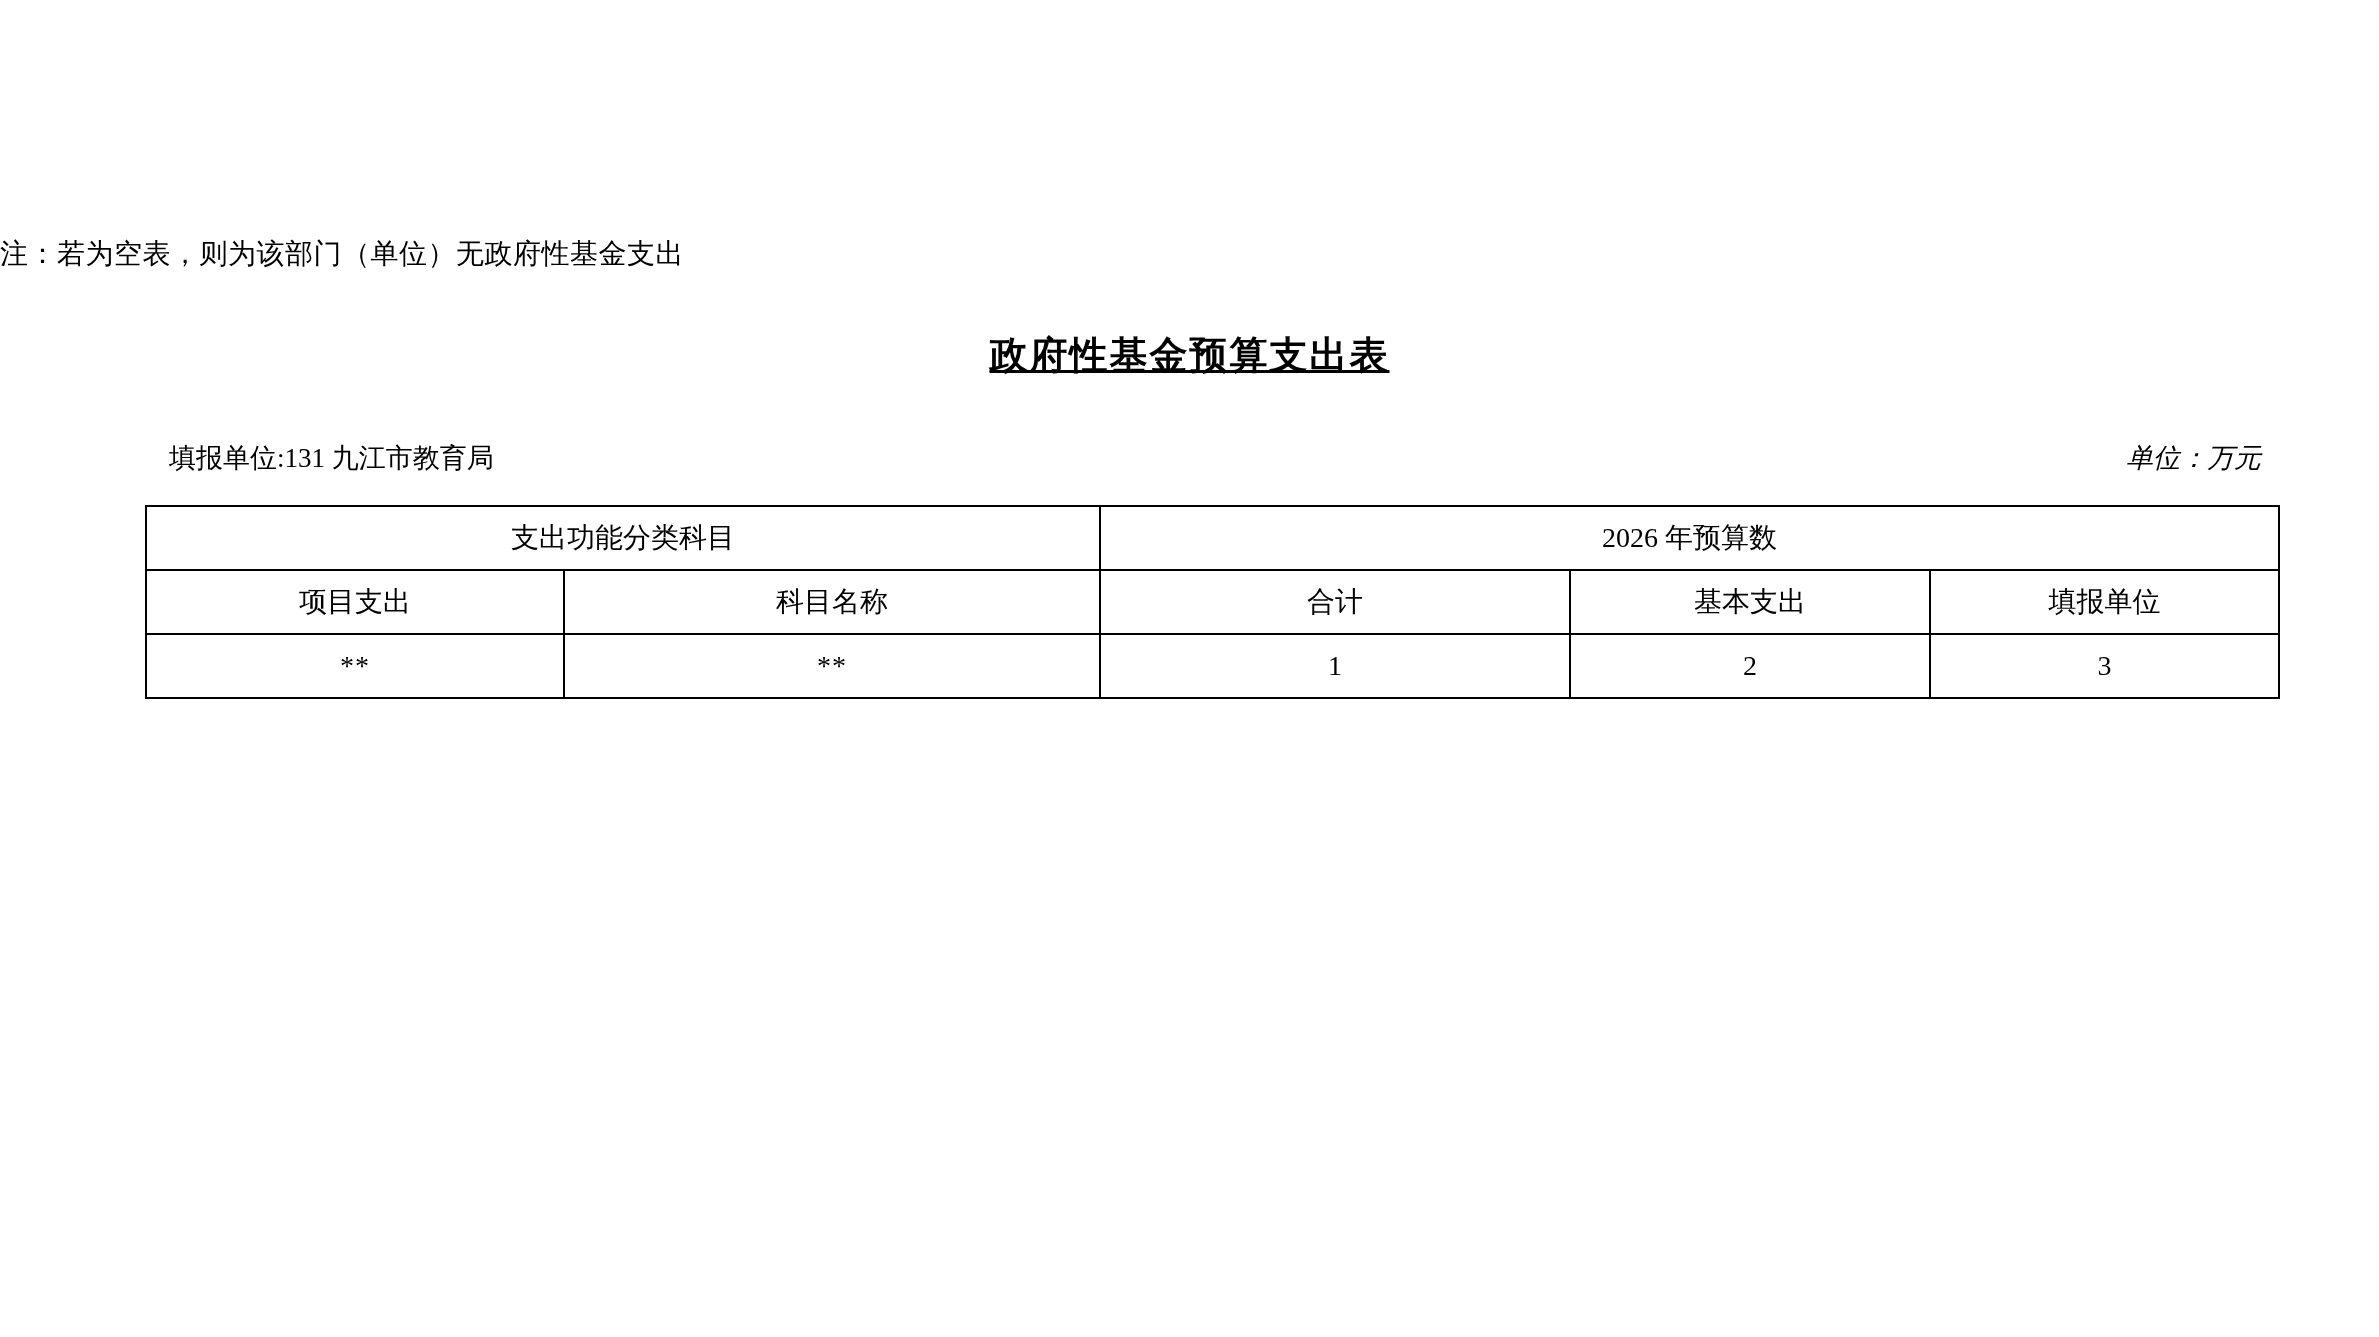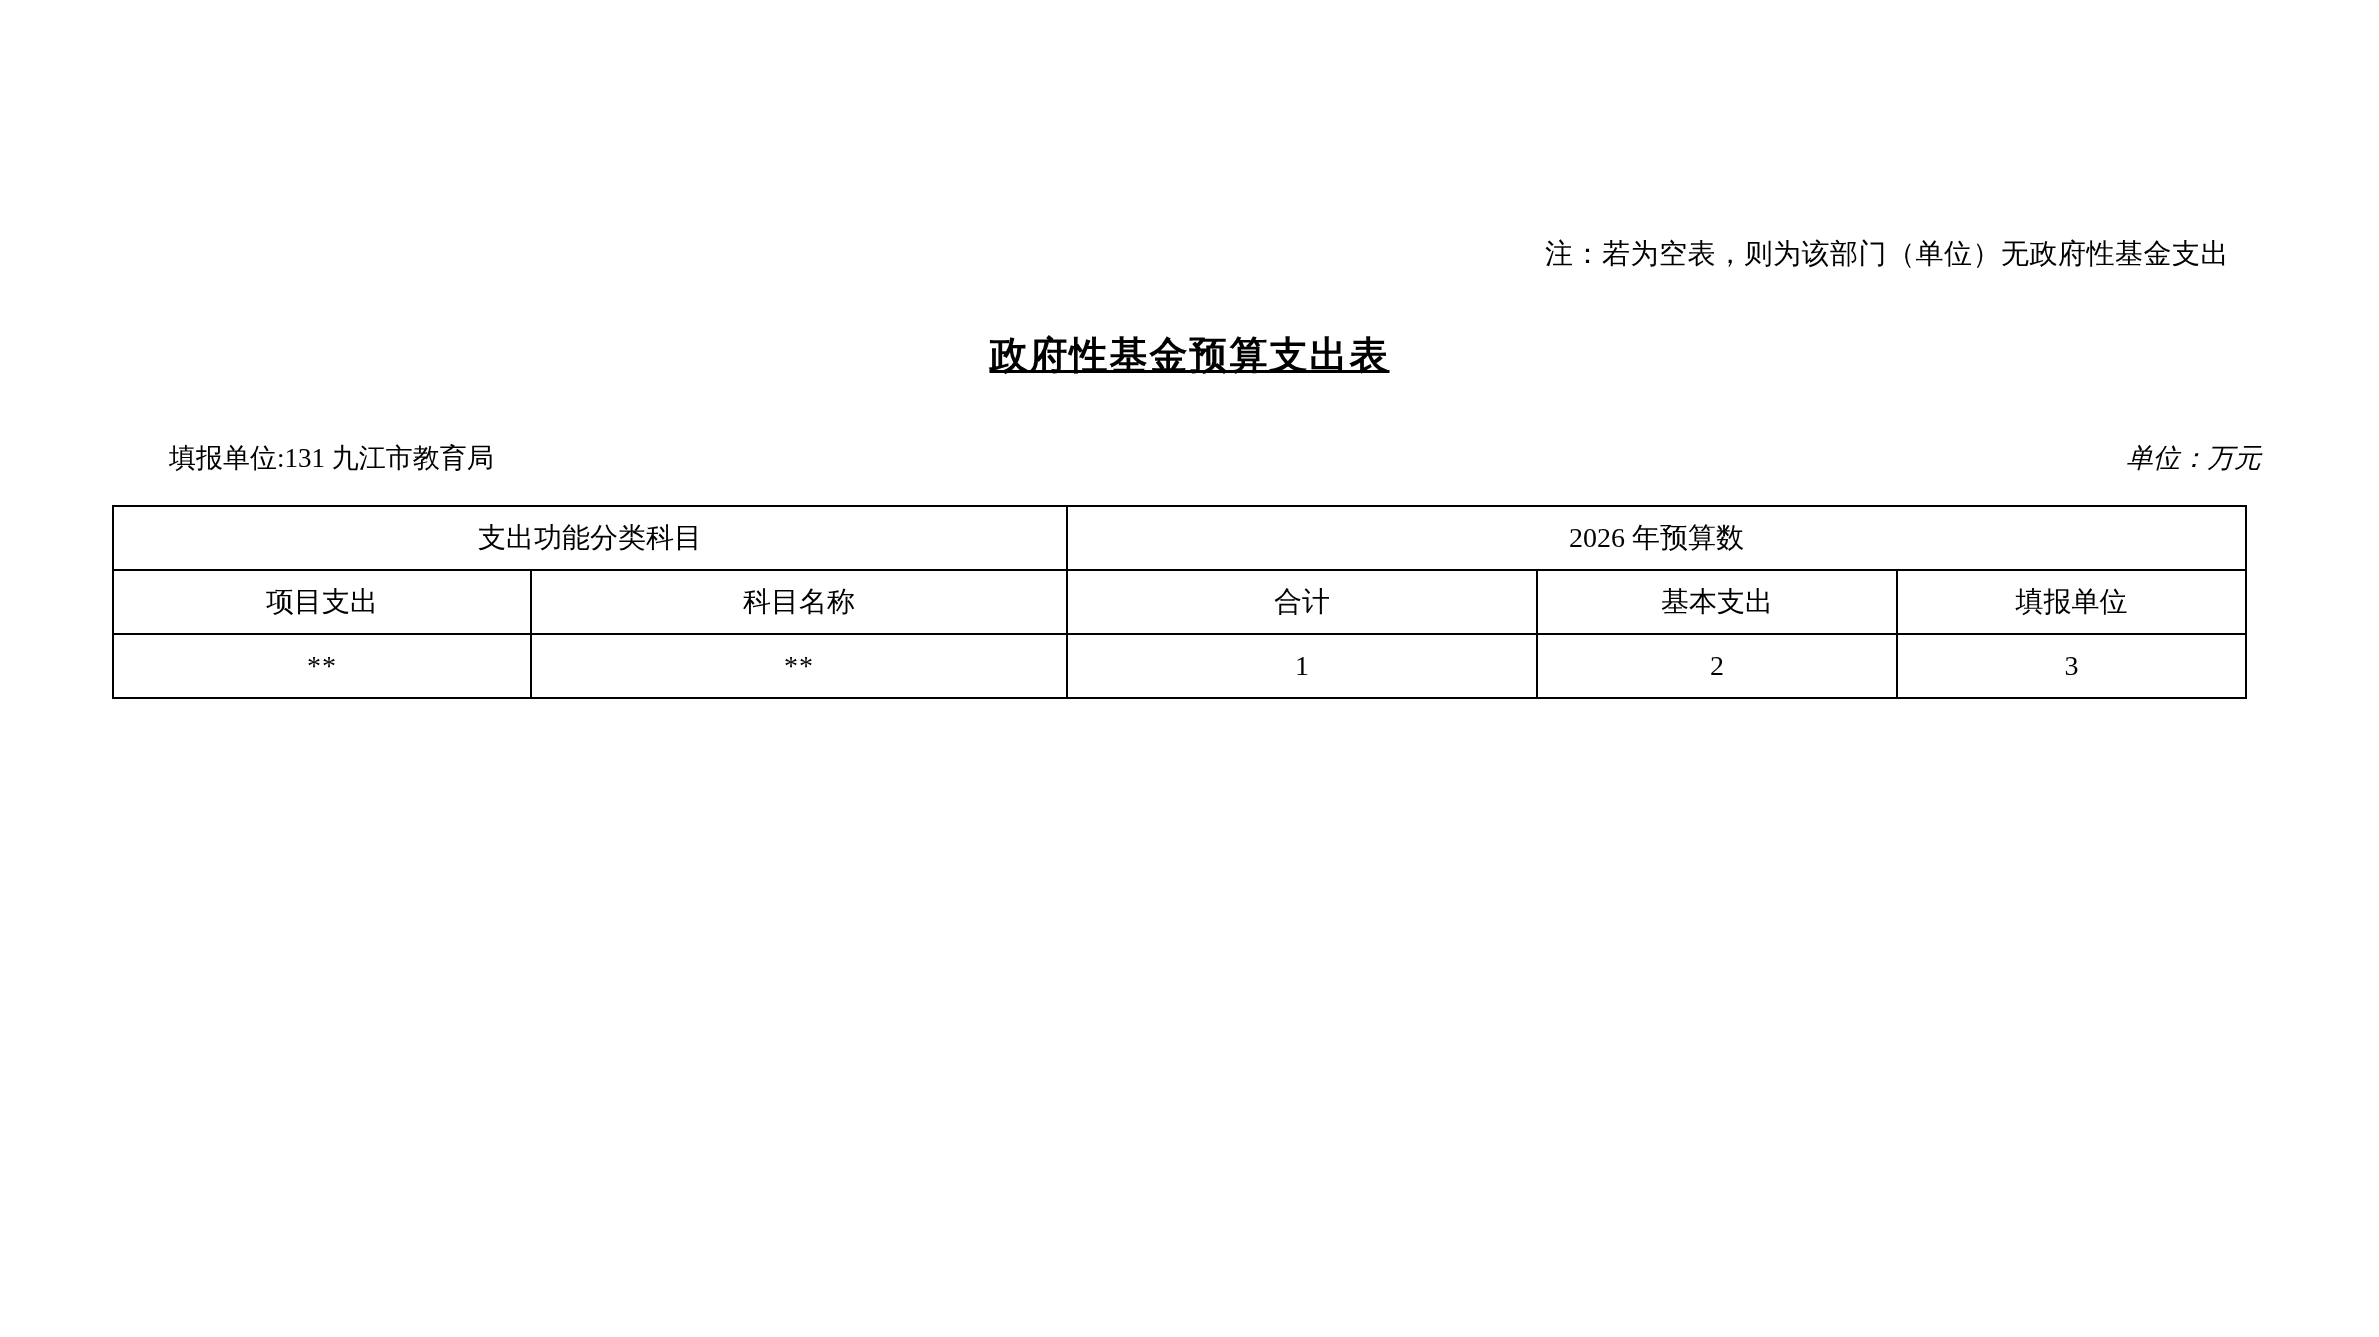--- a/index.html
+++ b/index.html
@@ -19,21 +19,21 @@
     position: relative;
     width: 2379px;
     height: 1337px;
     box-sizing: border-box;
   }
   .note {
     position: absolute;
     top: 235px;
     left: 0;
     width: 2379px;
-    text-align: right;
+    text-align: left;
     padding-right: 150px;
     box-sizing: border-box;
     font-size: 28px;
     letter-spacing: 0.5px;
   }
   .doc-title {
     position: absolute;
     top: 330px;
     left: 0;
     width: 2379px;
@@ -57,21 +57,21 @@
     font-size: 27px;
     margin-left: 41px;
   }
   .meta-right {
     font-size: 27px;
     font-style: italic;
   }
   table.budget {
     position: absolute;
     top: 505px;
-    left: 112px;
+    left: 145px;
     width: 2133px;
     border-collapse: collapse;
     table-layout: fixed;
     padding-left: 16px;
   }
   table.budget th,
   table.budget td {
     border: 2px solid #000000;
     text-align: center;
     vertical-align: middle;

